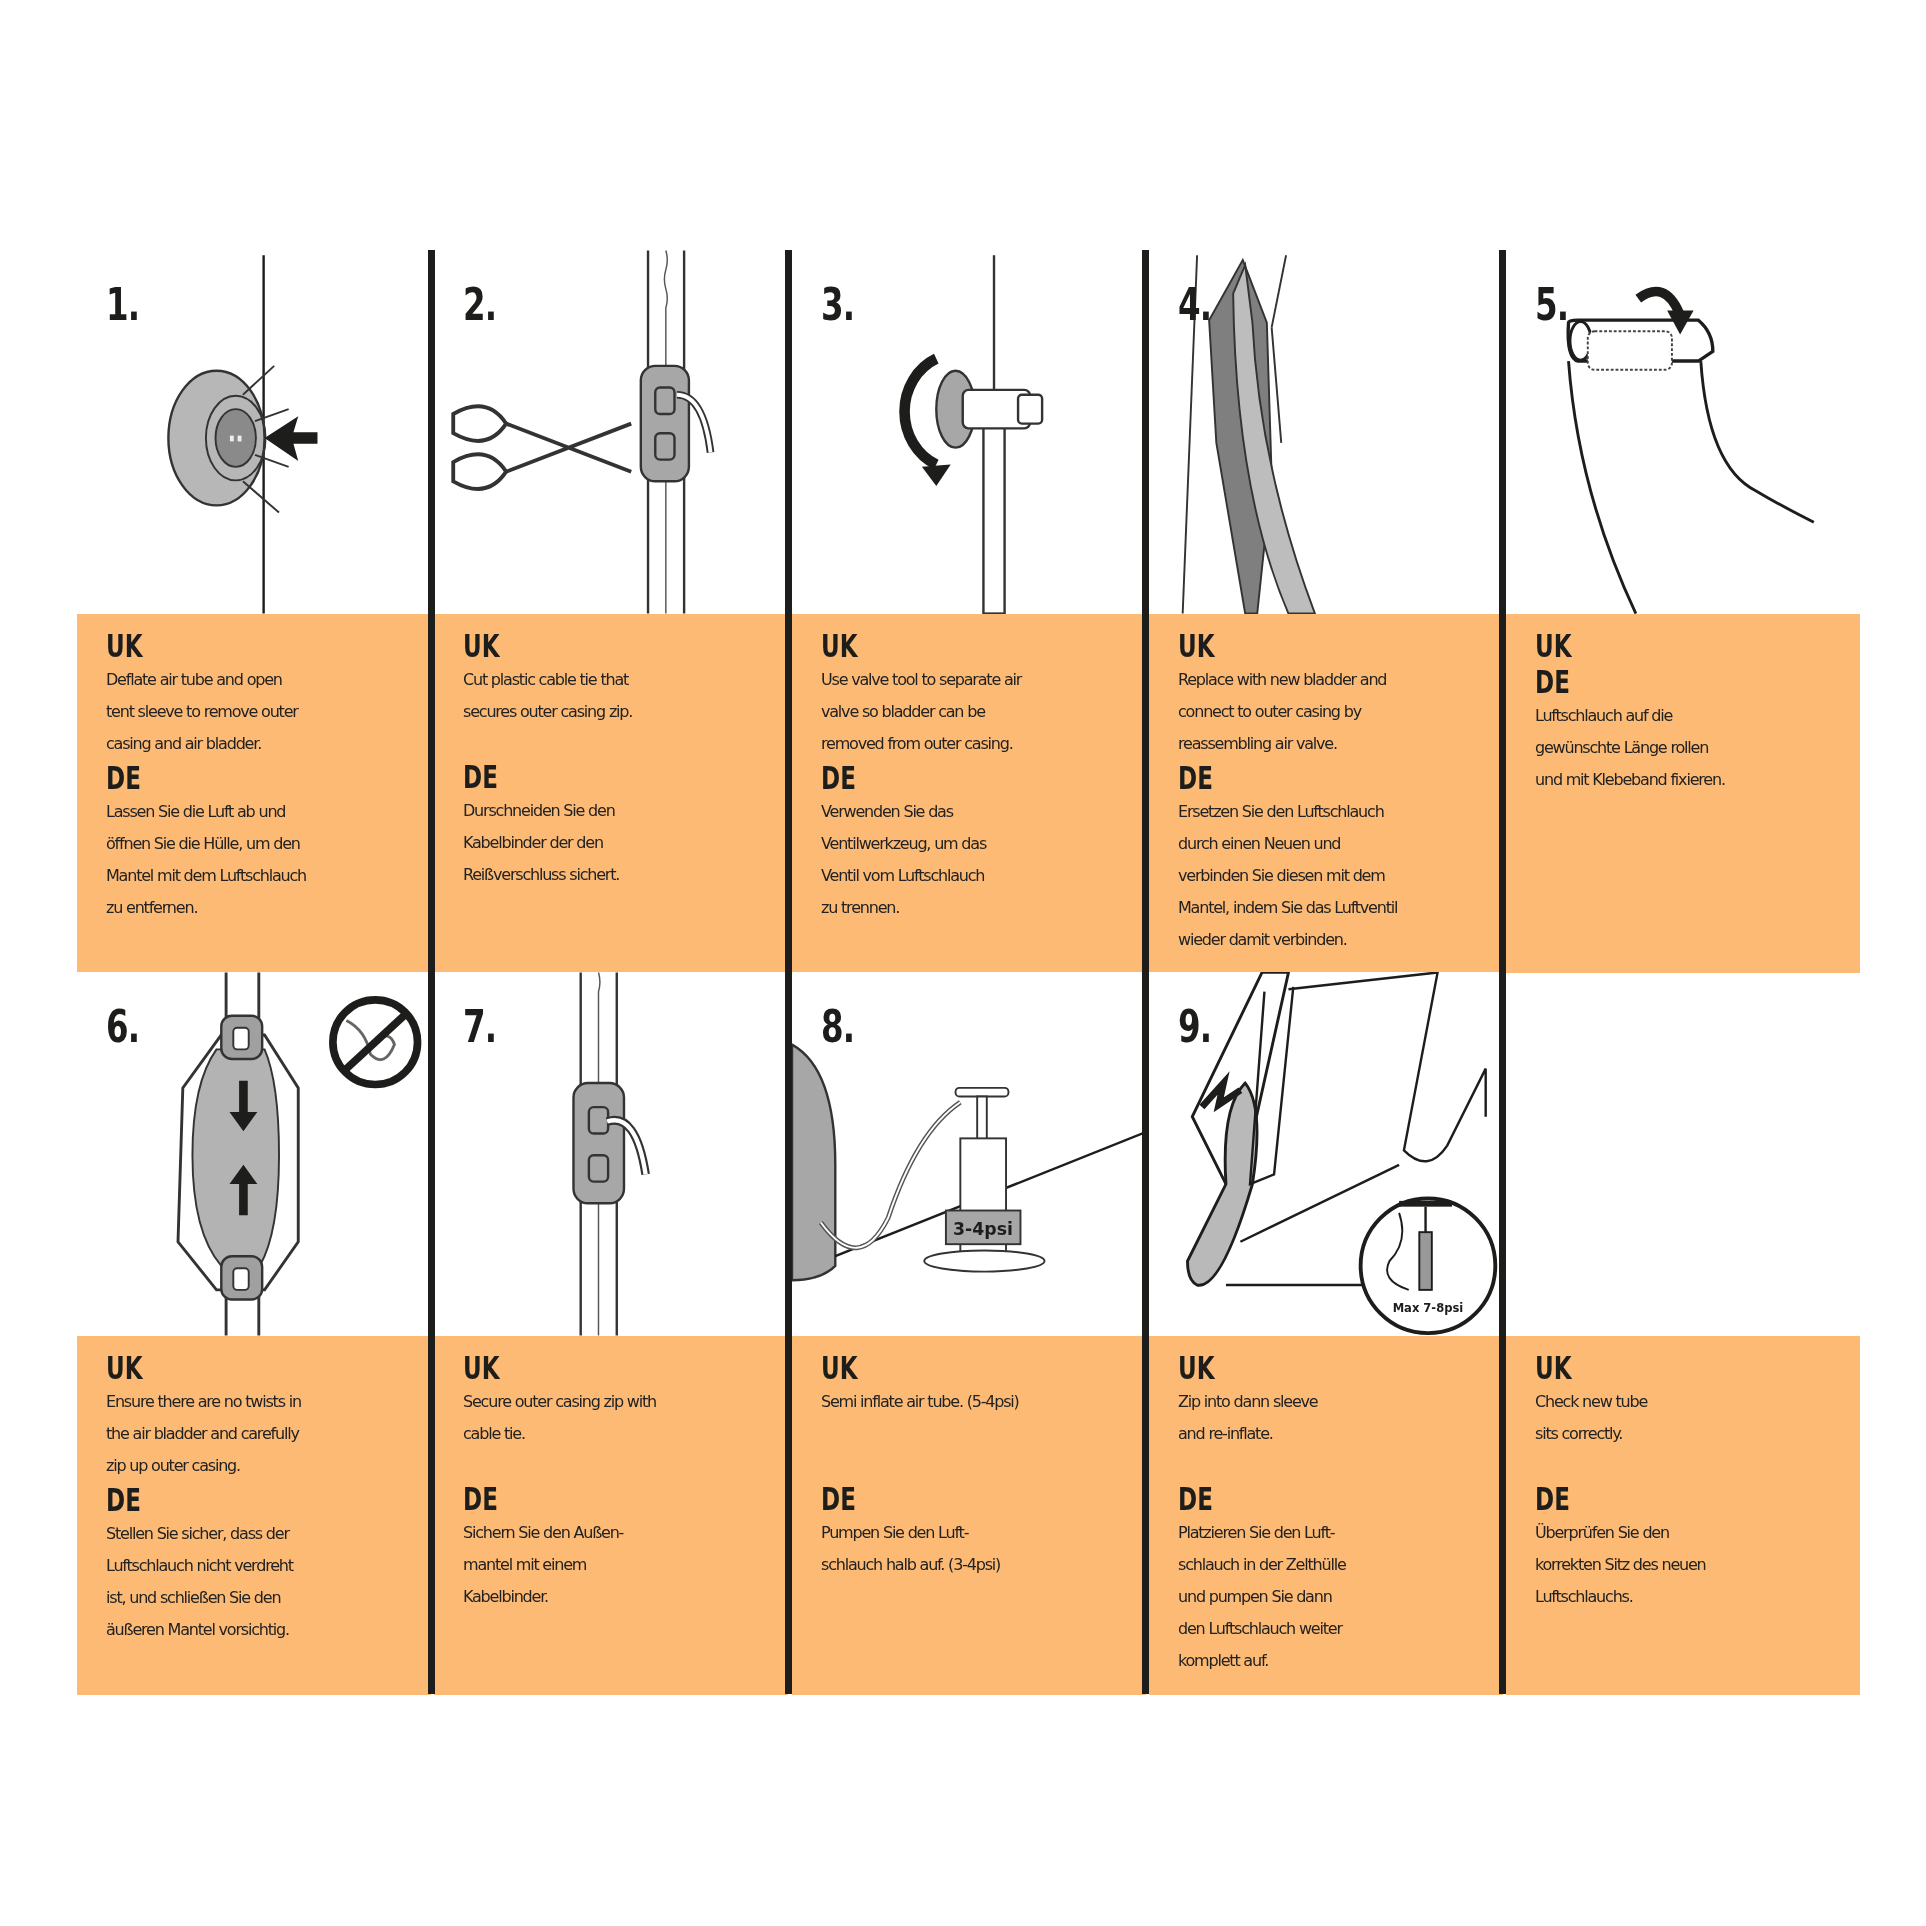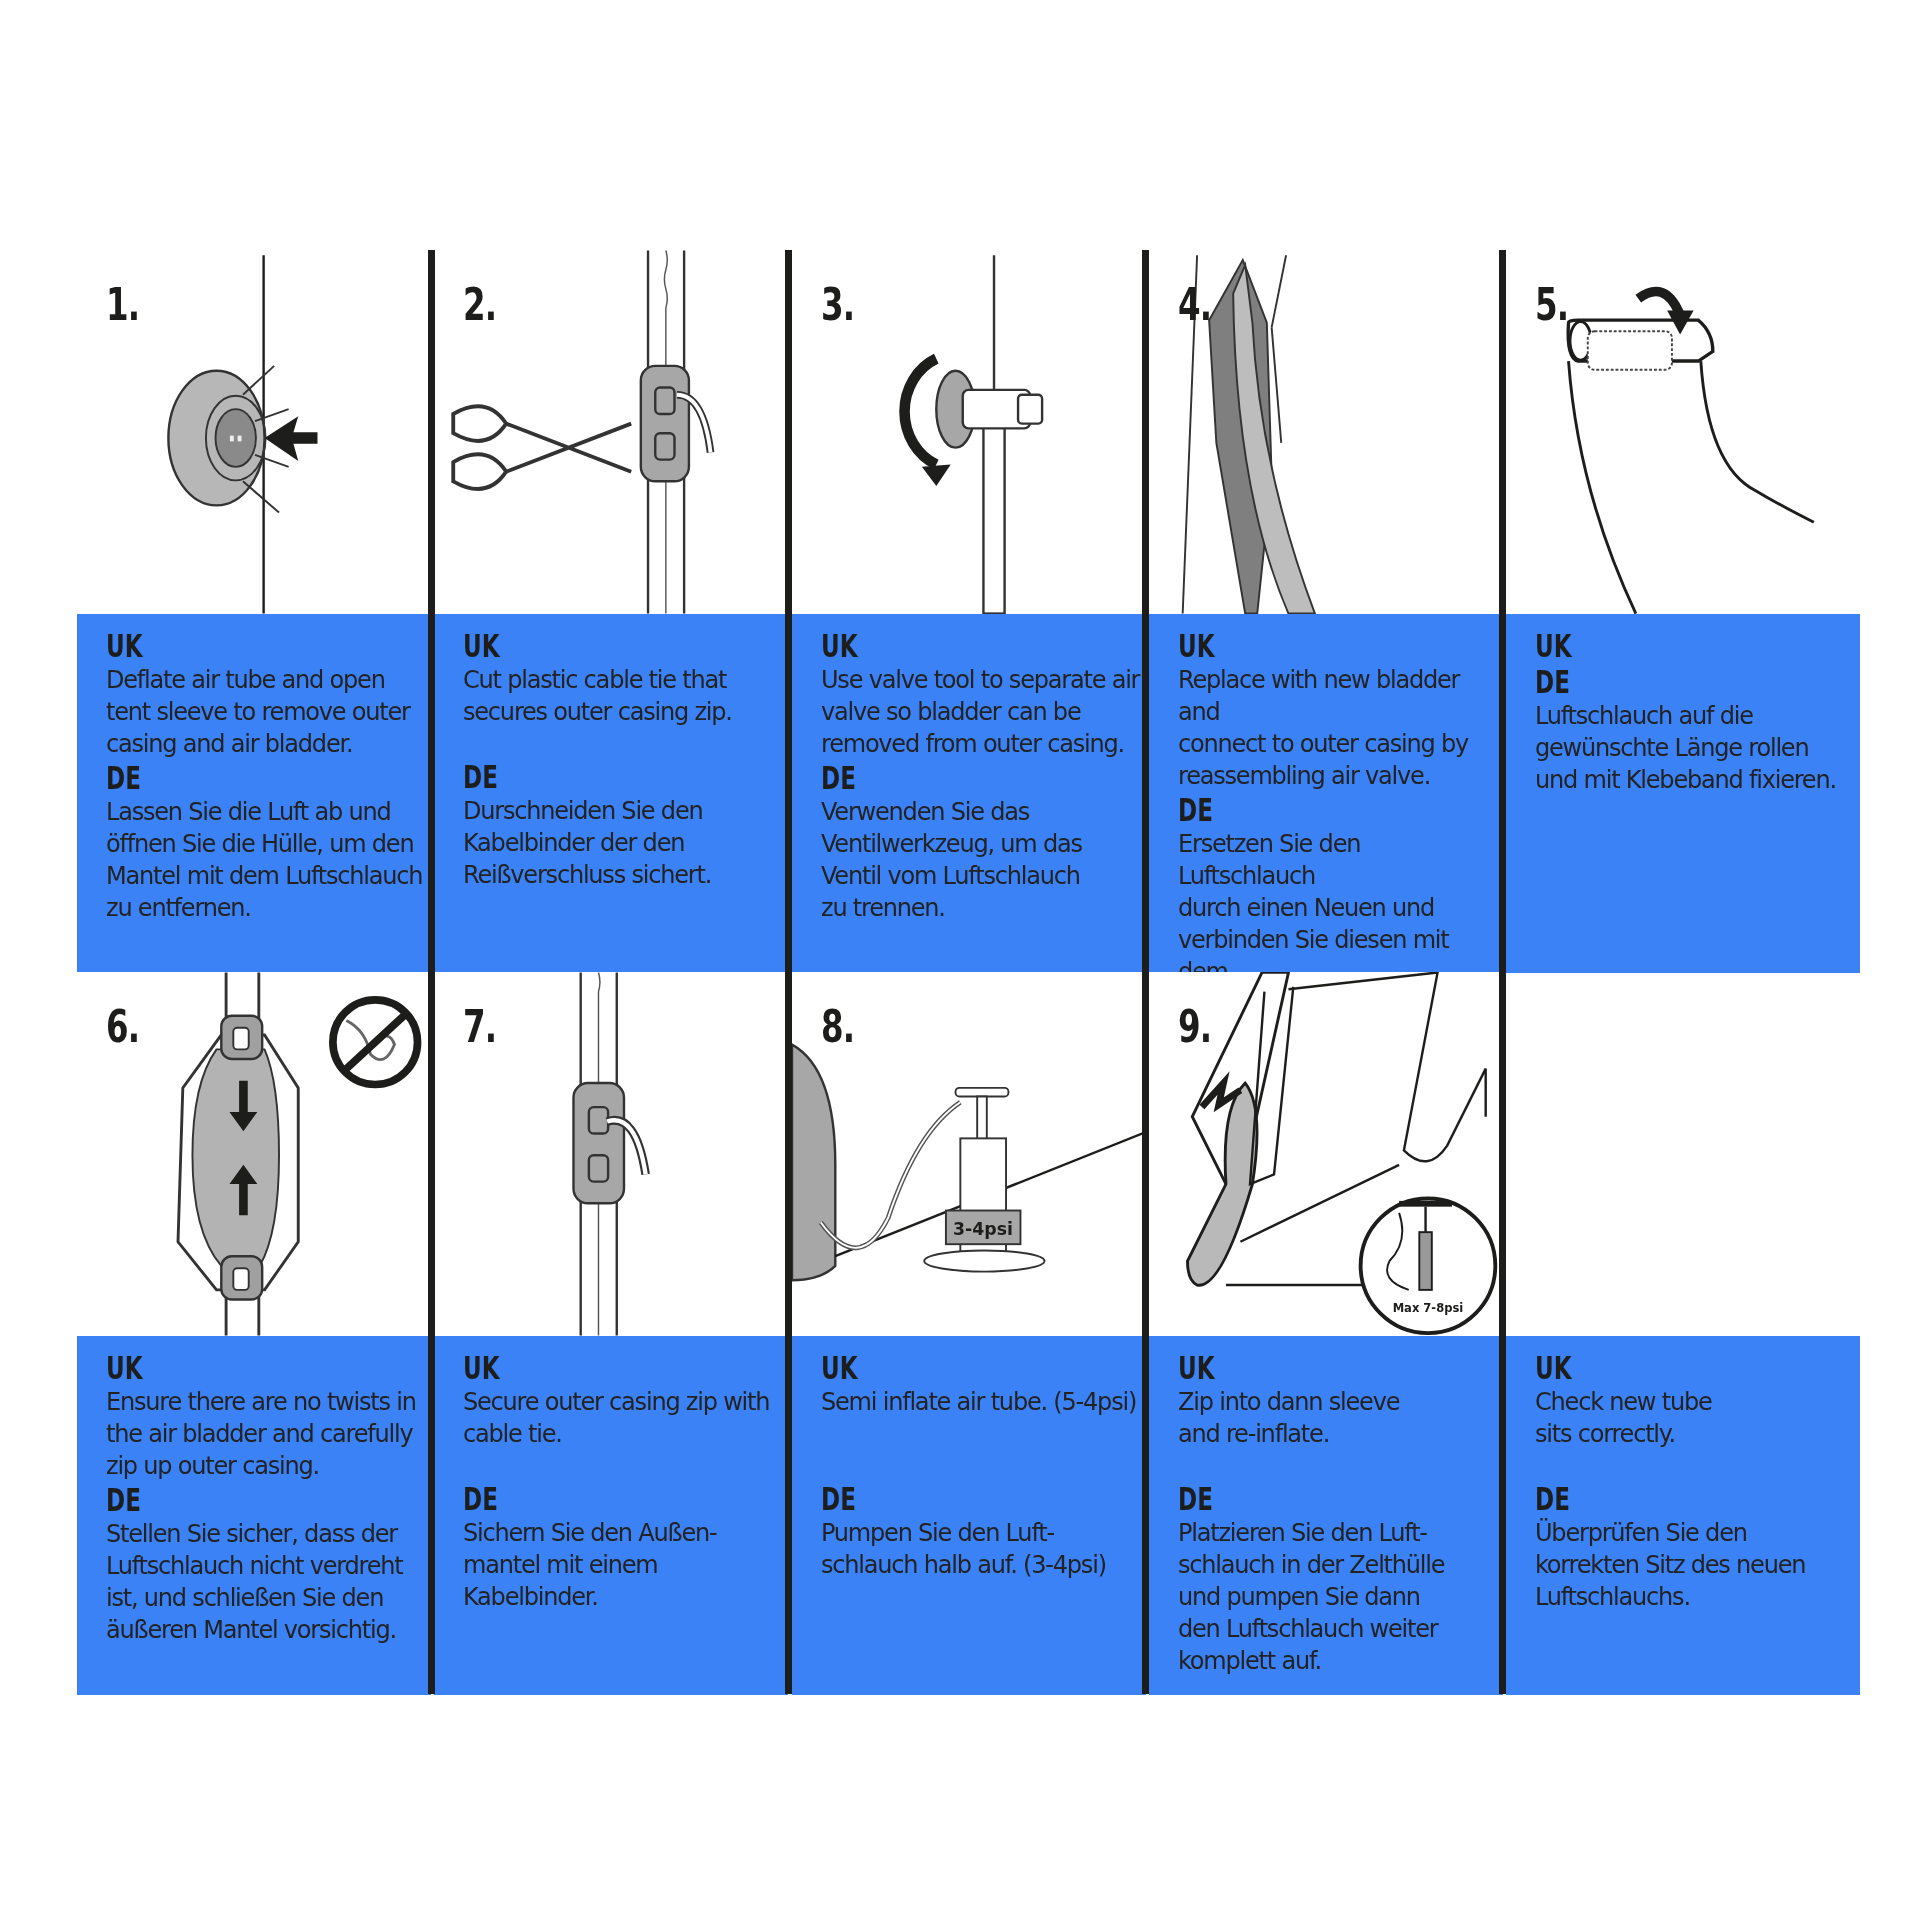--- a/index.html
+++ b/index.html
@@ -5,23 +5,23 @@
   html, body { margin:0; padding:0; background:#ffffff; }
   body { width:1926px; height:1926px; position:relative; overflow:hidden; font-family:"DejaVu Sans", sans-serif; color:#1d1d1b; }
   .sheet { position:absolute; left:77px; top:250px; width:1772px; height:1449px; }
   .row { position:absolute; left:0; width:1772px; height:722px; }
   .row.r1 { top:0; }
   .row.r2 { top:722px; }
   .cell { position:absolute; top:0; width:354px; height:722px; }
   .illus { position:absolute; left:0; top:0; width:354px; height:364px; background:#fff; overflow:hidden; }
   .illus svg { position:absolute; left:0; top:0; width:354px; height:364px; }
   .stepnum { position:absolute; left:29px; top:29px; font-family:"DejaVu Sans Condensed","DejaVu Sans", sans-serif; font-weight:bold; font-size:44px; letter-spacing:-1px; color:#1d1d1b; z-index:3; transform:scaleX(0.82); transform-origin:left top; }
-  .text { position:absolute; left:0; top:364px; width:354px; height:359px; background:#3b82f6; box-sizing:border-box; padding:13.5px 4.8px 0 29px; }
+  .text { position:absolute; left:0; top:364px; width:354px; height:359px; background:#fdba74; box-sizing:border-box; padding:13.5px 4.8px 0 29px; }
   .lang { font-family:"DejaVu Sans", sans-serif; font-weight:bold; font-size:32px; line-height:36px; transform:scaleX(0.72); transform-origin:left top; display:block; color:#1d1d1b; }
-  .body { font-family:"DejaVu Sans", sans-serif; font-size:24px; line-height:32px; letter-spacing:-1.2px; color:#222; white-space:pre-line; display:block; }
+  .body { font-family:"DejaVu Sans", sans-serif; font-size:16px; line-height:32px; letter-spacing:-1.2px; color:#222; white-space:pre-line; display:block; }
   .body.uk { min-height:95px; }
   .divider { position:absolute; top:0; width:6.7px; height:722px; background:#1d1d1b; z-index:4; }
 </style>
 </head>
 <body>
 
 <div class="sheet">
 
   <div class="row r1">
 

